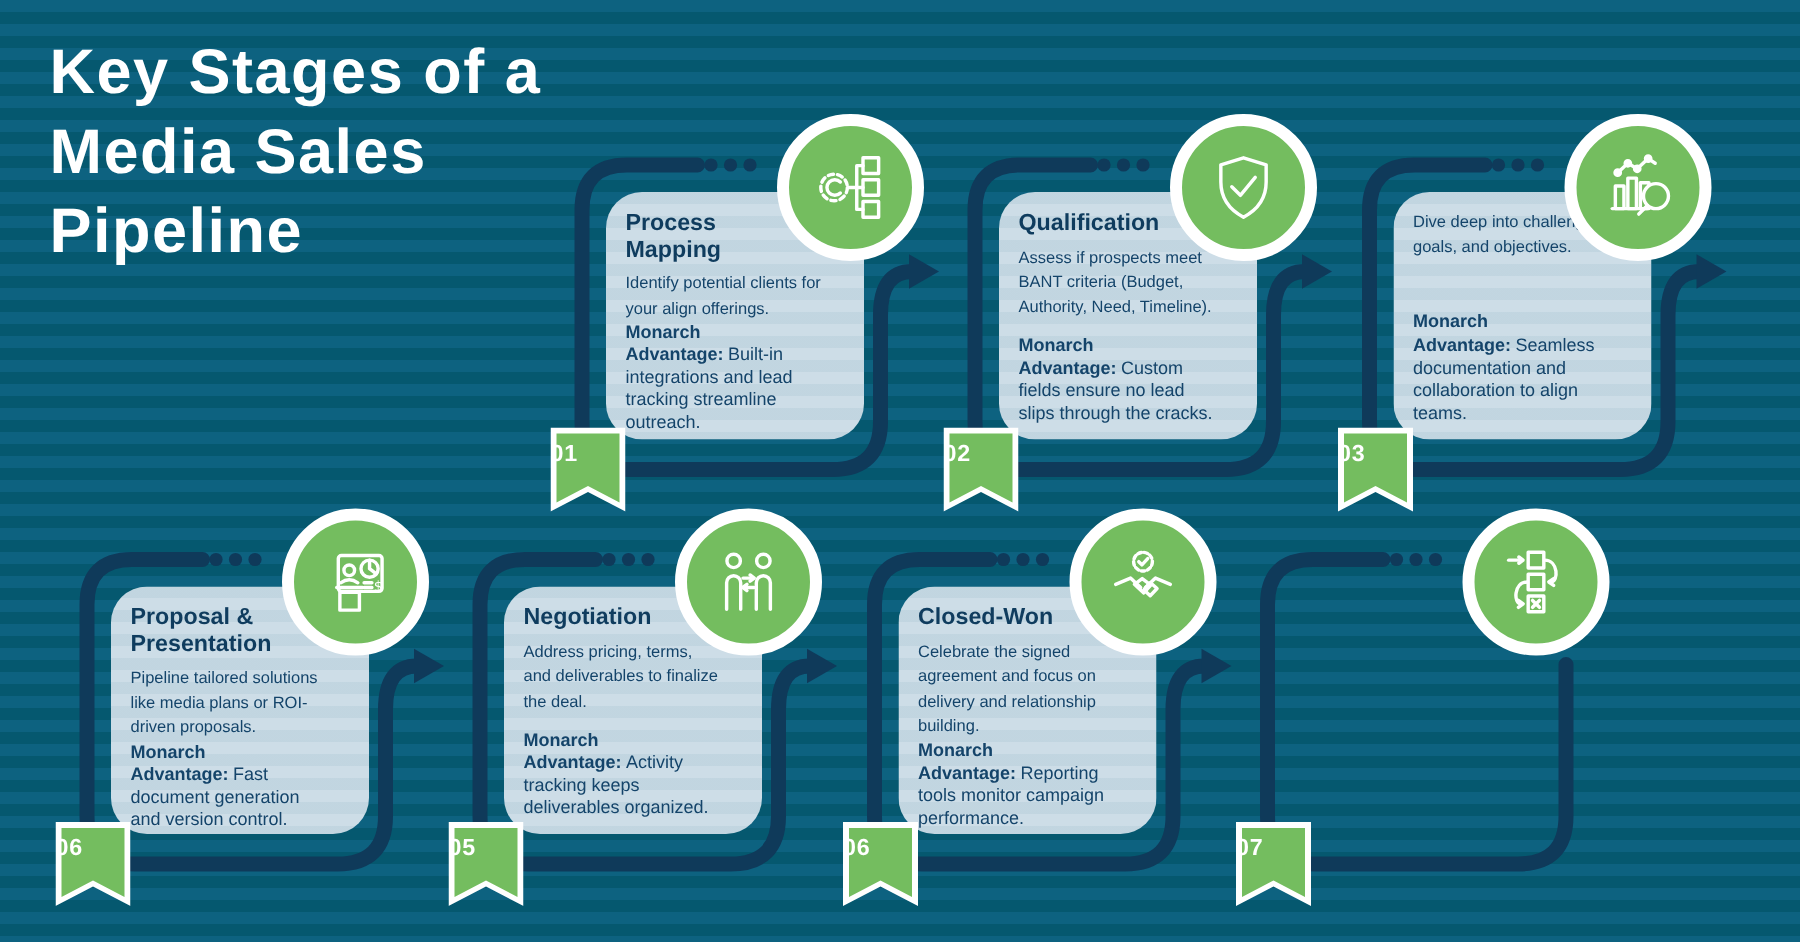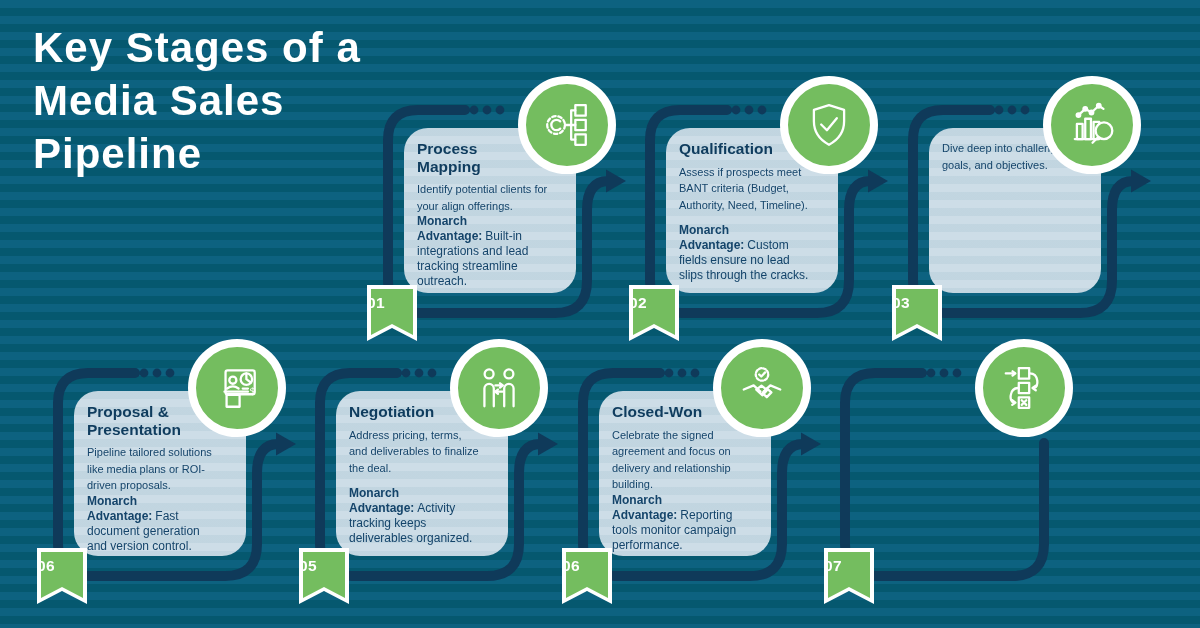--- a/index.html
+++ b/index.html
@@ -119,20 +119,23 @@
   <div class="stage s3">
     <svg class="pipe" width="280" height="280" viewBox="0 0 280 280">
       <path class="pp" d="M 99 22 H 52 Q 22 22 22 52 V 193 Q 22 225 54 225 H 189 Q 221 225 221 193 V 122 Q 221 93 242 93"></path>
       <circle class="dot" cx="108" cy="22" r="4.4"></circle>
         <circle class="dot" cx="121" cy="22" r="4.4"></circle>
         <circle class="dot" cx="134" cy="22" r="4.4"></circle>
       <polygon class="ah" points="240,81.5 260,93 240,104.5"></polygon>
     </svg>
     <div class="card">
       <div class="card-desc">Dive deep into challenges, goals, and objectives.</div>
+      <div class="card-adv">
+        <span class="adv-label">Monarch Advantage:</span><span class="adv-text">Seamless documentation and collaboration to align teams.</span>
+      </div>
     </div>
     <div class="icon-circle">
       <svg width="50" height="50" viewBox="0 0 48 48">
         <path d="M7.5 37.5 H30"></path>
         <rect x="9.5" y="23" width="5.5" height="14.5"></rect>
         <rect x="17.5" y="18" width="5.5" height="19.5"></rect>
         <rect x="25.5" y="21" width="5.5" height="16.5"></rect>
         <path d="M11 14.5 L17.5 8.5 L23.5 12 L30.5 5.5 L35 8.5"></path>
         <circle cx="11" cy="14.5" r="1.7"></circle>
           <circle cx="17.5" cy="8.5" r="1.7"></circle>

